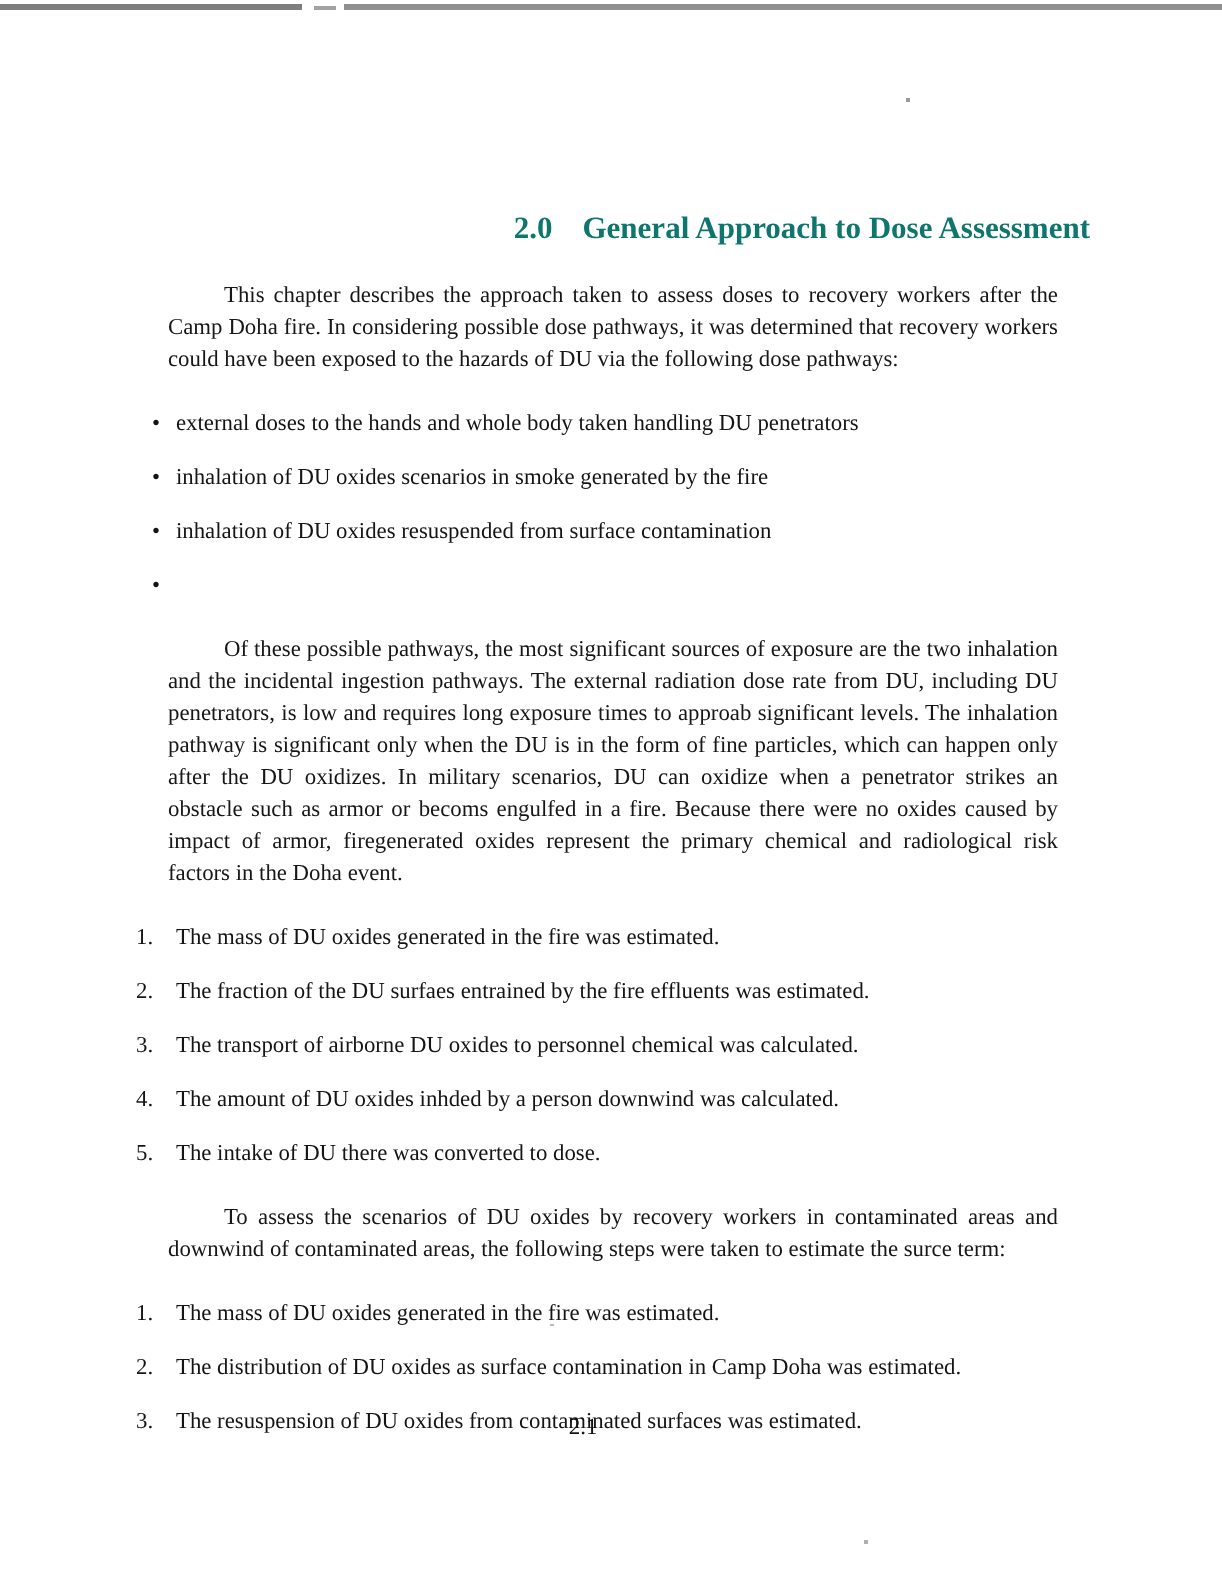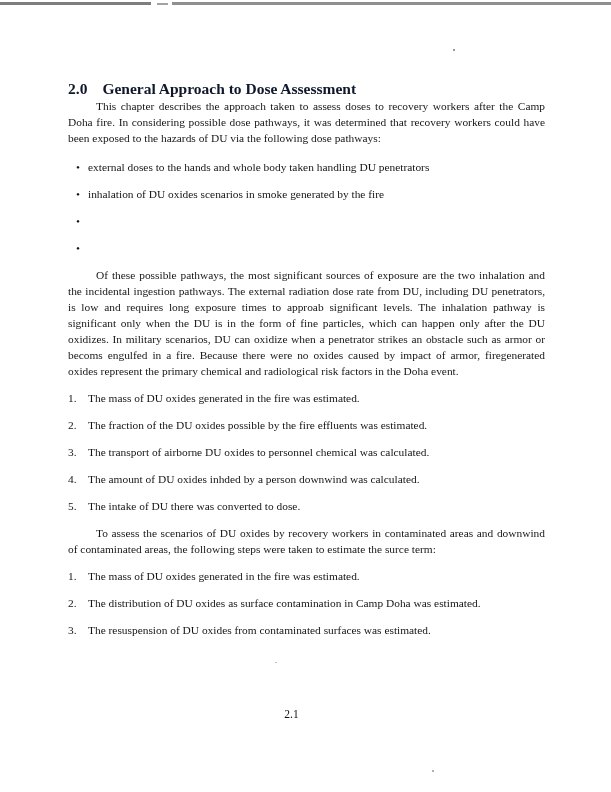--- a/index.html
+++ b/index.html
@@ -17,31 +17,31 @@
   .scan-line { position: absolute; background: #8a8a8a; }
   .scan-line.seg1 { left: 0;   top: 2px; width: 151px; height: 3px; background:#7e7e7e; }
   .scan-line.seg2 { left: 157px; top: 3px; width: 11px; height: 2px; background:#a3a3a3; }
   .scan-line.seg3 { left: 172px; top: 2px; width: 439px; height: 3px; background:#8f8f8f; }
   .speck { position: absolute; background: #9a9a9a; }
 
   .content { padding: 0 66px 0 68px; }
 
   h1.doc-title {
     margin: 0;
-    padding-top: 79px;
-    text-align: left;
+    padding-top: 105px;
+    text-align: right;
     font-size: 15.5px;
     line-height: 19px;
     font-weight: bold;
-    color: #0f172a;
+    color: #0f766e;
   }
   h1.doc-title .tnum { margin-right: 15px; }
 
   p.body {
-    margin: 0;
+    margin: 16px;
     font-size: 11.4px;
     line-height: 16px;
     text-align: justify;
     color: #161616;
   }
   .indent { text-indent: 28px; }
 
   .para1 { margin-top: 27px; }
   .para2 { margin-top: 12px; }
   .para-intro-steps { margin-top: 3px; }
@@ -109,37 +109,38 @@
       <li>
         <span class="bmark">•</span>
         <span>external doses to the hands and whole body taken handling DU penetrators</span>
       </li>
       <li>
         <span class="bmark">•</span>
         <span>inhalation of DU oxides scenarios in smoke generated by the fire</span>
       </li>
       <li>
         <span class="bmark">•</span>
+        <span>inhalation of DU oxides resuspended from surface contamination</span>
       </li>
       <li>
         <span class="bmark">•</span>
       </li>
     </ul>
 
     <p class="body indent para2">Of these possible pathways, the most significant sources of exposure are the two inhalation and the incidental ingestion pathways.  The external radiation dose rate from DU, including DU penetrators, is low and requires long exposure times to approab significant levels.  The inhalation pathway is significant only when the DU is in the form of fine particles, which can happen only after the DU oxidizes.  In military scenarios, DU can oxidize when a penetrator strikes an obstacle such as armor or becoms engulfed in a fire.  Because there were no oxides caused by impact of armor, firegenerated oxides represent the primary chemical and radiological risk factors in the Doha event.</p>
 
 
     <ol class="step-list">
       <li>
         <span class="snum">1.</span>
         <span class="stext">The mass of DU oxides generated in the fire was estimated.</span>
       </li>
       <li>
         <span class="snum">2.</span>
-        <span class="stext">The fraction of the DU oxides possible by the fire effluents was estimated.</span>
+        <span class="stext">The fraction of the DU surfaes entrained by the fire effluents was estimated.</span>
       </li>
       <li>
         <span class="snum">3.</span>
         <span class="stext">The transport of airborne DU oxides to personnel chemical was calculated.</span>
       </li>
       <li>
         <span class="snum">4.</span>
         <span class="stext">The amount of DU oxides inhded by a person downwind was calculated.</span>
       </li>
       <li>

